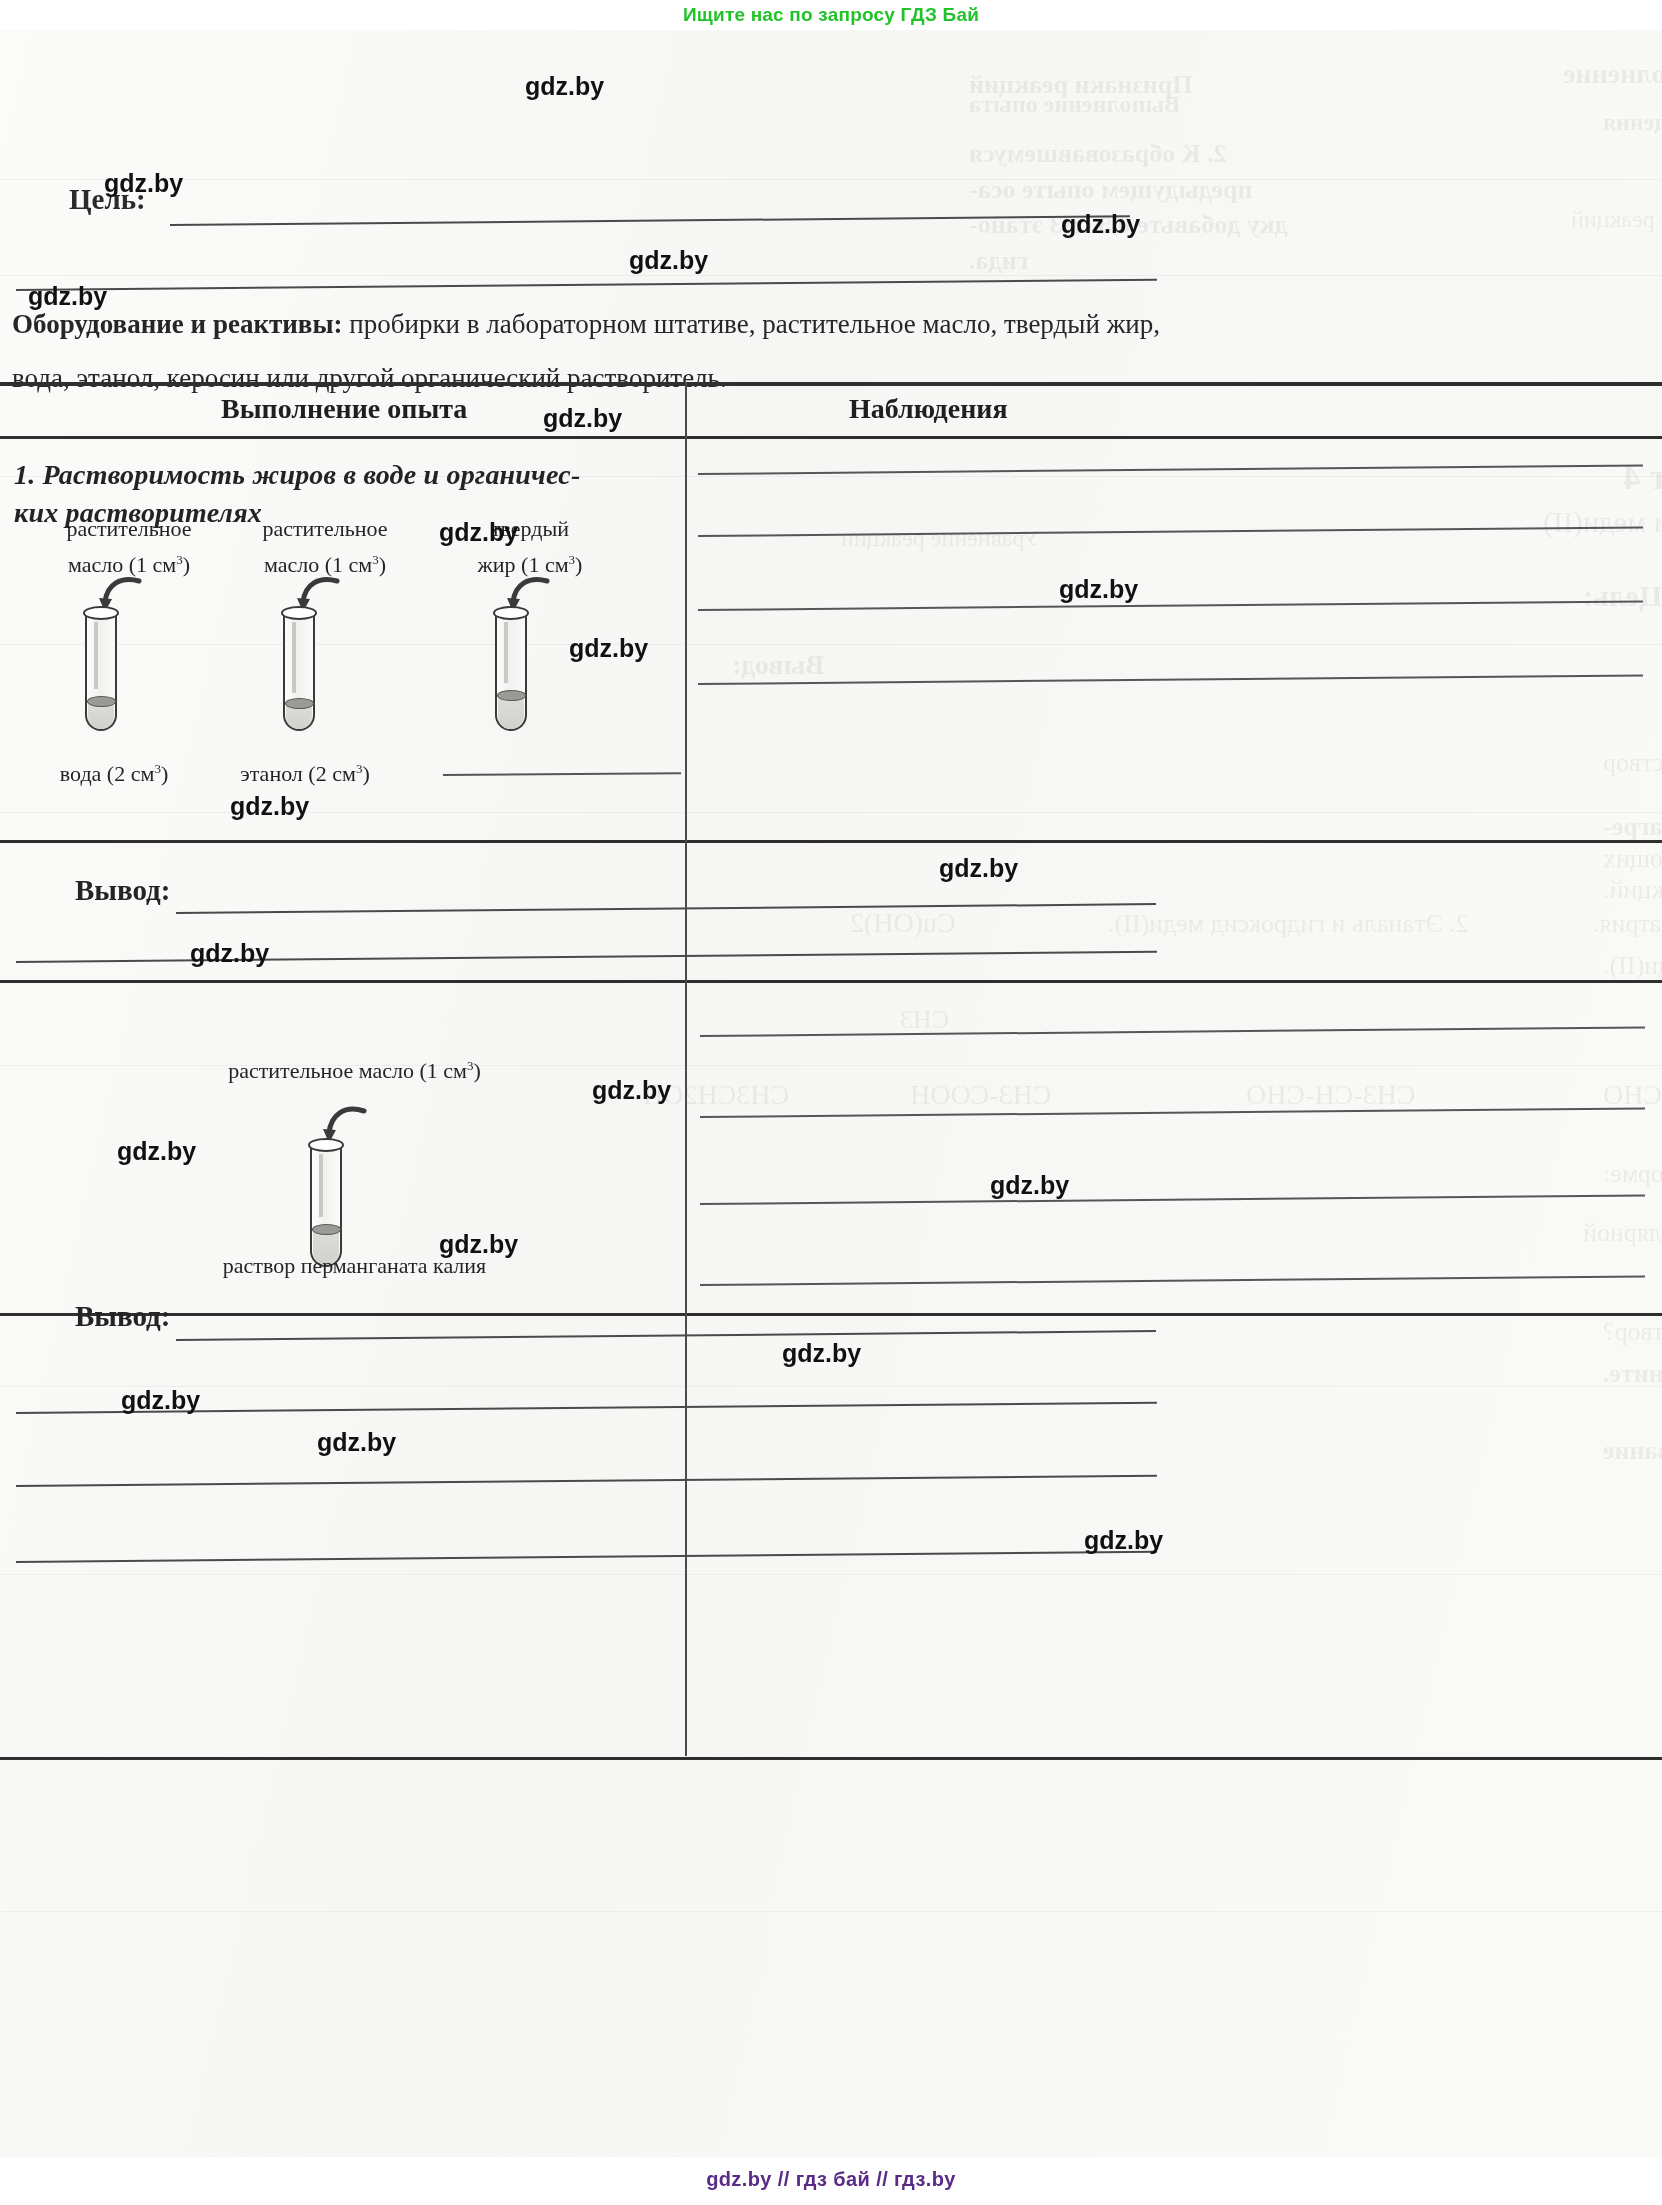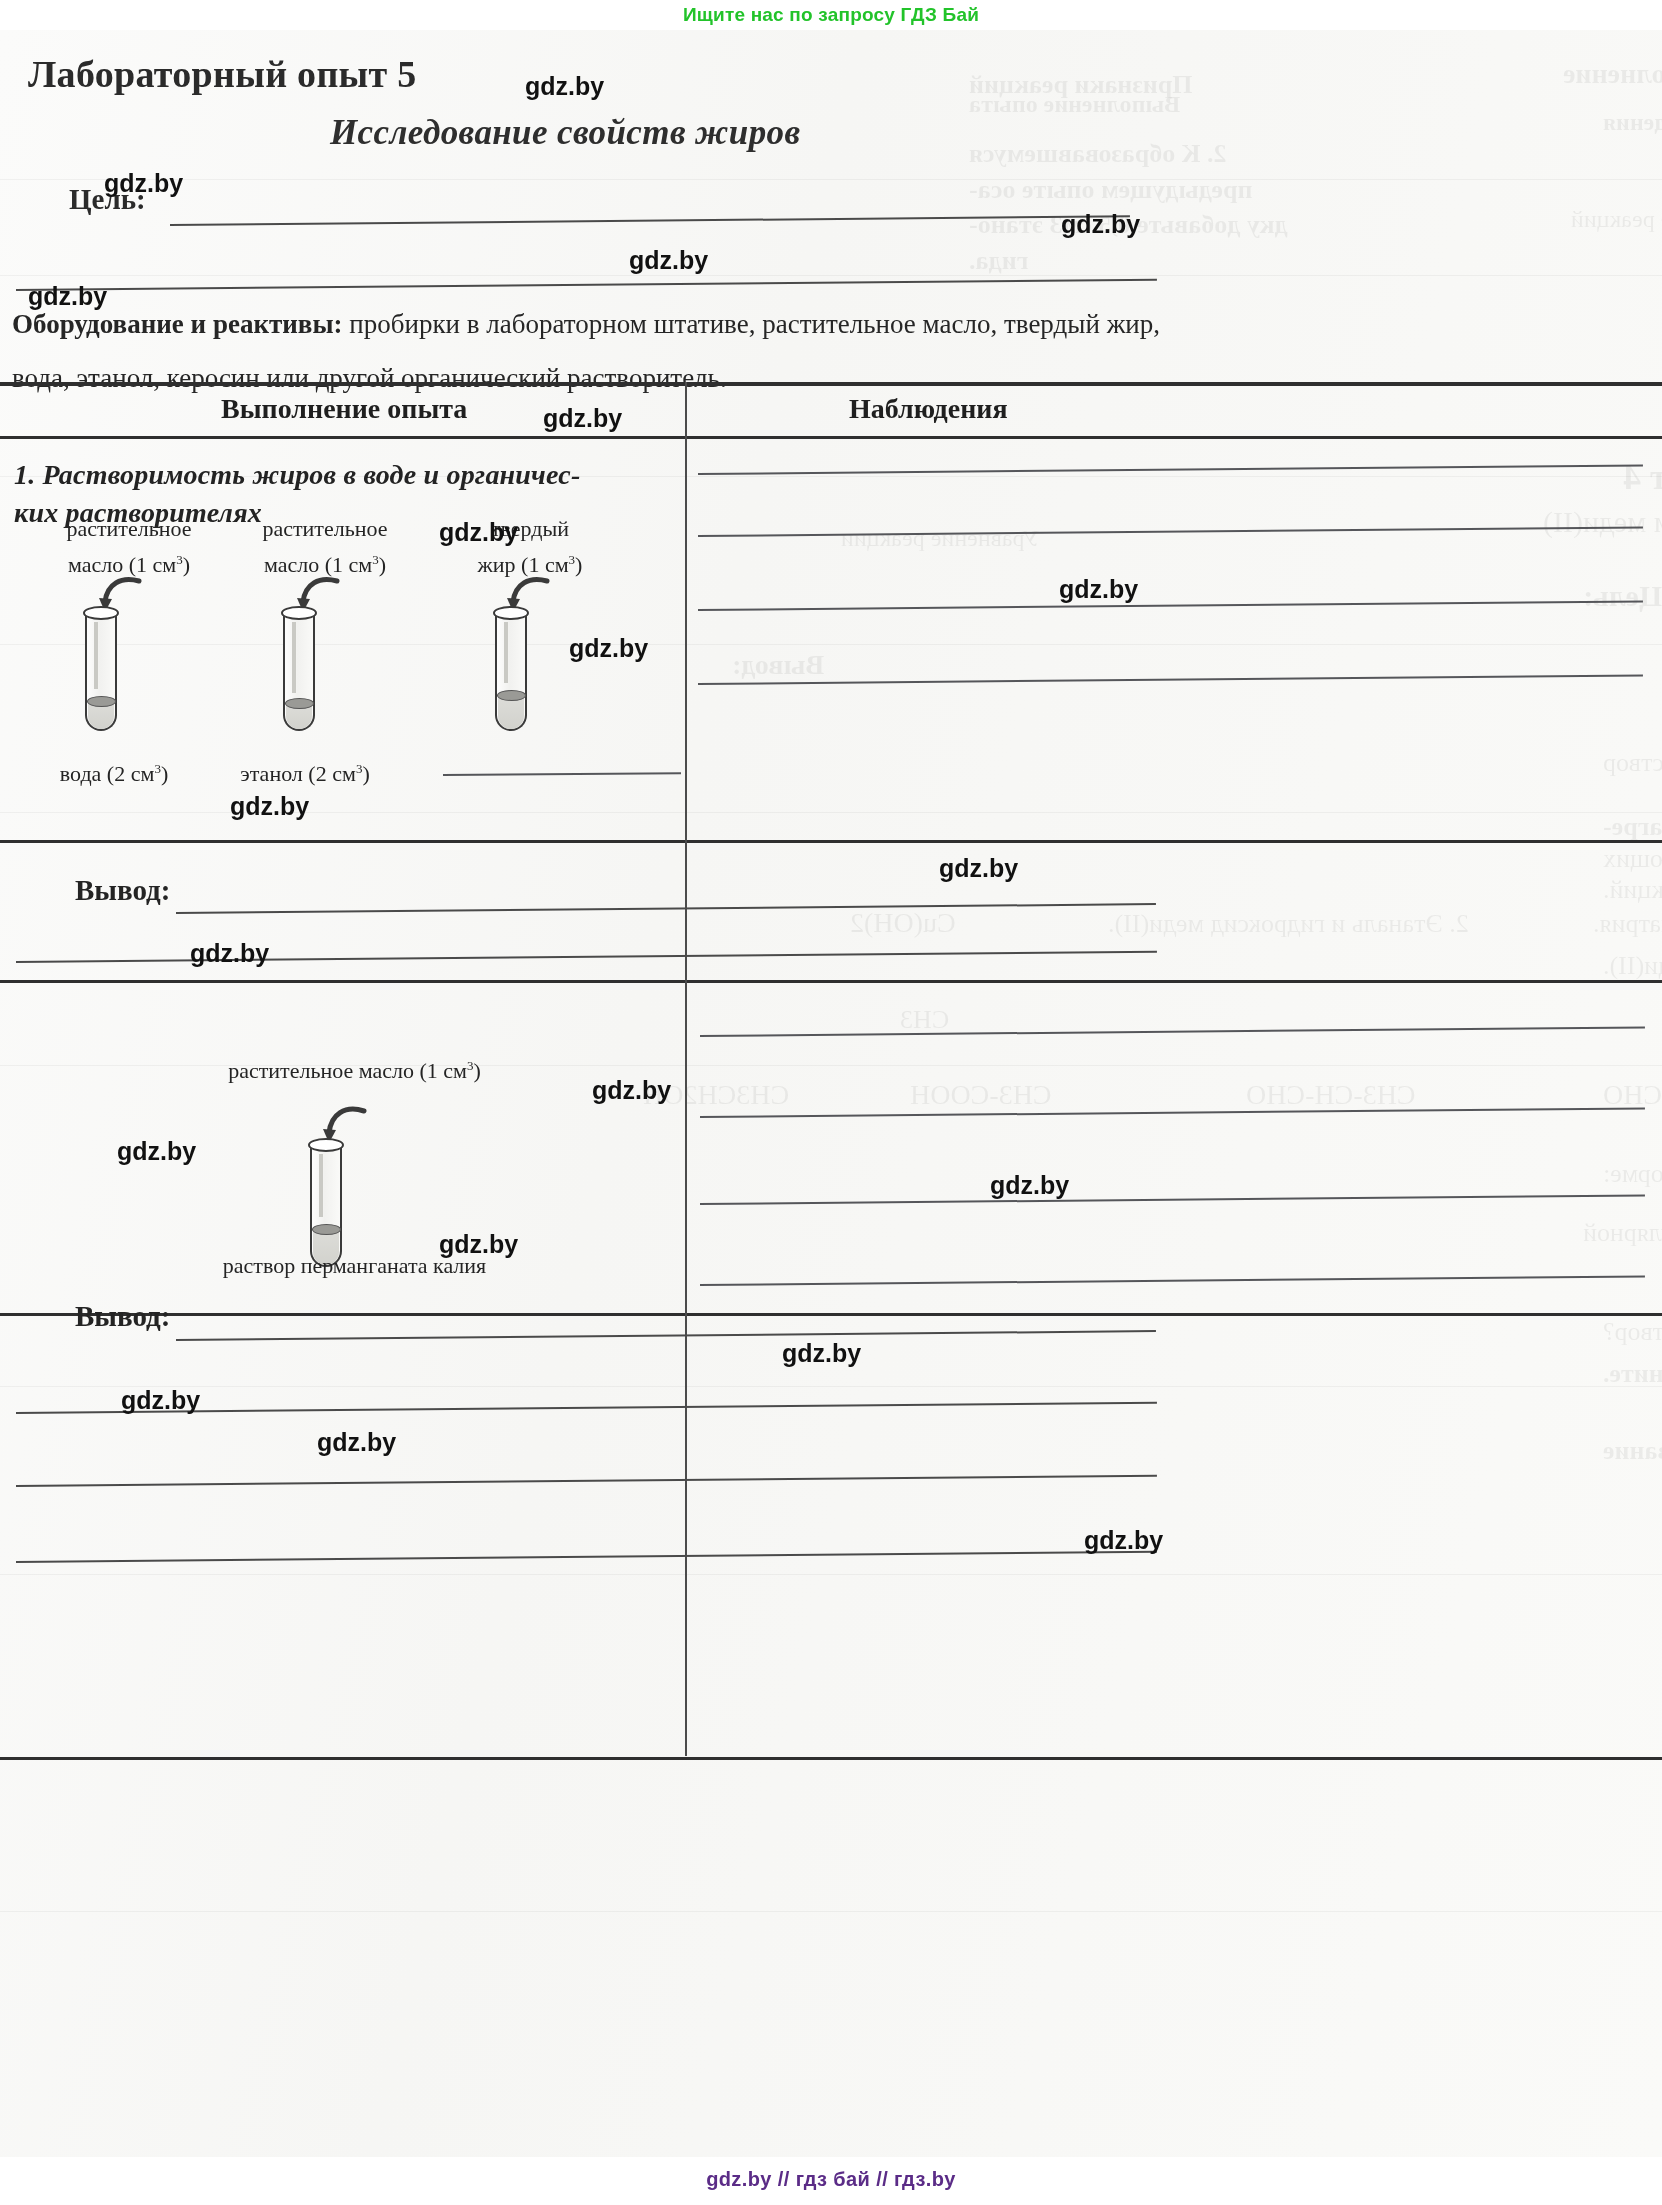--- a/index.html
+++ b/index.html
@@ -210,22 +210,20 @@
       <div class="ghost " style="left: 1246px; top: 1049px; font-size: 28px;">CH3-CH-CHO</div>
       <div class="ghost " style="left: 910px; top: 1049px; font-size: 28px;">CH3-COOH</div>
       <div class="ghost " style="left: 643px; top: 1049px; font-size: 28px;">CH3CH2OH</div>
       <div class="ghost " style="left: 1603px; top: 1129px; font-size: 26px;">Уравнение реакции в форме:</div>
       <div class="ghost " style="left: 1583px; top: 1188px; font-size: 26px;">молекулярной</div>
       <div class="ghost " style="left: 1603px; top: 1287px; font-size: 26px;">В какой из пробирок растворится осадок и образуется ярко-синий раствор?</div>
       <div class="ghost b" style="left: 1603px; top: 1329px; font-size: 26px;">Поясните.</div>
       <div class="ghost b" style="left: 1603px; top: 1406px; font-size: 26px;">Оборудование</div>
     </div>
 
-  <div class="h-lab">Лабораторный опыт 5</div>
-  <div class="h-title">Исследование свойств жиров</div>
 
   <div class="lbl-goal">Цель:</div>
   <div class="rule" style="left:170px;top:194px;width:960px;transform:rotate(-0.52deg);"></div>
   <div class="rule" style="left:16px;top:259px;width:1141px;transform:rotate(-0.52deg);"></div>
 
   <div class="equip">
     <b>Оборудование и реактивы:</b><span> пробирки в лабораторном штативе, растительное масло, твердый жир, вода, этанол, керосин или другой органический растворитель.</span>
   </div>
 
   <div class="tbl-top"></div>

